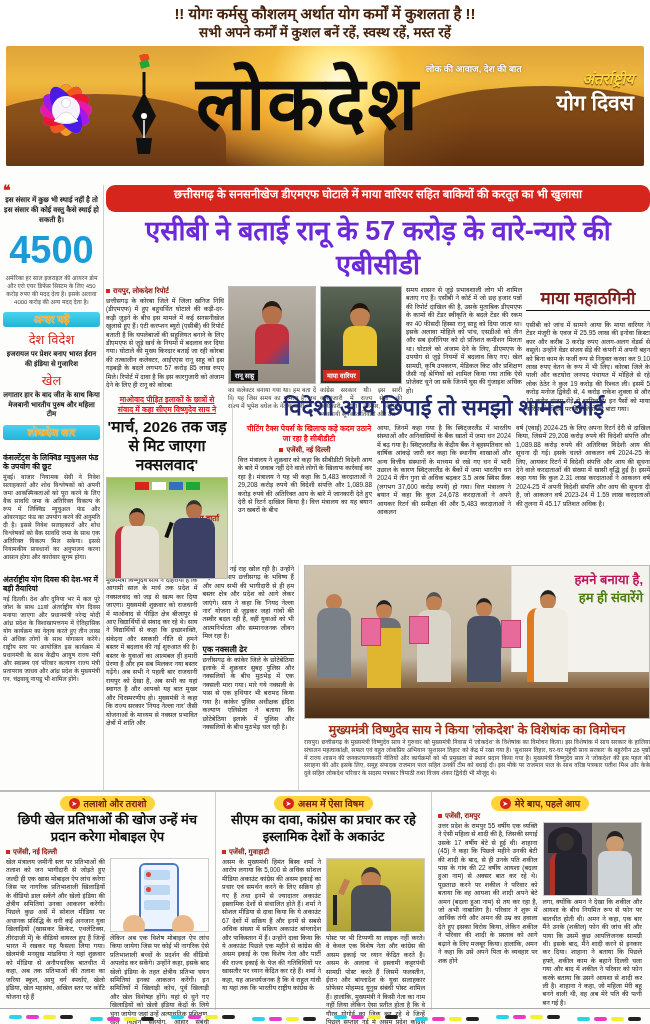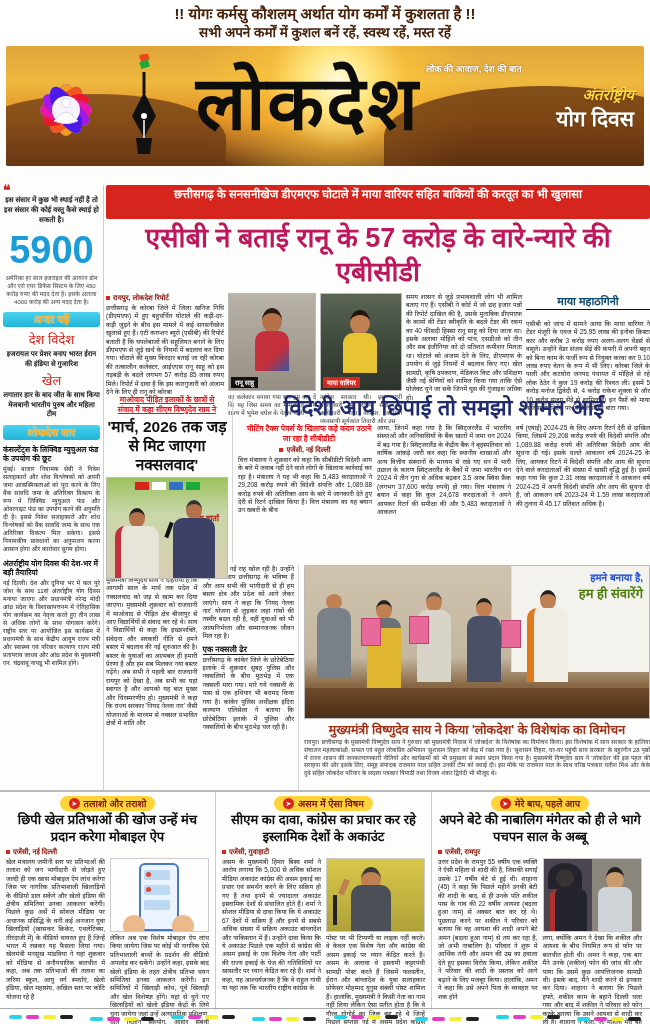--- a/index.html
+++ b/index.html
@@ -15,62 +15,62 @@
       radial-gradient(circle at 52% 30%, #fffbe0 0%, #ffe680 9%, rgba(255,200,60,.55) 20%, rgba(240,150,30,0) 42%),
       linear-gradient(180deg,#e0a43a 0%,#efb93f 30%,#e08a22 62%,#8a4d1b 88%,#5f3412 100%);
     overflow:hidden;}
   .mountain{position:absolute;background:#6b3a16;opacity:.75;border-radius:50% 50% 0 0;}
   .m1{left:-40px;top:48px;width:260px;height:90px;}
   .m2{right:-60px;top:40px;width:320px;height:100px;background:#5d2f10;}
   .masthead-title{position:absolute;left:190px;top:8px;font-family:"Liberation Serif",serif;
       font-size:74px;font-weight:900;color:#0d0d0d;letter-spacing:2px;line-height:100px;}
   .masthead-tagline{position:absolute;left:420px;top:16px;font-size:9px;color:#fff;font-weight:bold;
       text-shadow:0 0 2px #7a4a10;}
-  .event{position:absolute;right:10px;top:38px;text-align:right;}
+  .event{position:absolute;right:10px;top:22px;text-align:right;}
   .event .e1{font-size:15px;font-weight:bold;font-style:italic;color:#ffd83a;text-shadow:0 1px 1px #5a3008;}
   .event .e2{font-size:21px;font-weight:900;color:#ffffff;text-shadow:0 1px 2px #5a3008;}
   .logo{position:absolute;left:6px;top:10px;}
   .pen{position:absolute;left:118px;top:8px;}
   
   .infobar{position:absolute;top:166px;left:0;width:650px;height:17px;background:#f6eec6;
      display:flex;align-items:center;justify-content:space-between;padding:0 6px;box-sizing:border-box;
      font-size:8.5px;font-weight:bold;}
   .infobar .web{color:#1436c9;}
   .infobar .mid{color:#111;}
   .infobar .pub{color:#1436c9;}
   
   .lead{position:absolute;top:185px;left:106px;width:544px;height:210px;}
   .lead-kicker{background:#d6251c;color:#fff;font-weight:bold;font-size:11.5px;text-align:center;
-     height:34px;line-height:19px;border-radius:2px;}
-  .lead-head{color:#be185d;font-weight:900;font-size:27px;text-align:center;line-height:34px;margin-top:2px;}
+     height:27px;line-height:19px;border-radius:9px;}
+  .lead-head{color:#6d28d9;font-weight:900;font-size:27px;text-align:center;line-height:34px;margin-top:2px;}
   .lead-row{display:flex;margin-top:4px;gap:4px;}
   .byline{display:flex;align-items:center;gap:3px;font-size:7px;font-weight:bold;color:#8a1208;margin-bottom:2px;}
   .byline .sq{width:4px;height:4px;background:#d6251c;display:inline-block;}
   .body-t{font-size:6.4px;line-height:8.4px;text-align:justify;color:#1c1c1c;}
   .cap-t{font-size:6.2px;line-height:8px;text-align:justify;color:#333;margin-top:2px;}
   .photo-frame{position:relative;border:1px solid #bbb;overflow:hidden;}
   .plabel{position:absolute;bottom:2px;left:2px;font-size:6.5px;font-weight:bold;color:#fff;padding:1px 4px;}
-  .maya-head{font-size:11px;font-weight:900;text-align:center;color:#0c4a6e;border-bottom:1px solid #111;
+  .maya-head{font-size:17px;font-weight:900;text-align:center;color:#7f1d1d;border-bottom:1px solid #111;
      padding-bottom:1px;margin-bottom:10px;}
   
   .fig{position:absolute;}
   .fig .head{width:16px;height:16px;border-radius:50%;background:#c08052;margin:0 auto;}
   .fig .torso{width:34px;height:40px;border-radius:10px 10px 0 0;margin-top:-2px;}
   
   .sidebar{position:absolute;top:185px;left:0;width:104px;height:605px;border-right:1px solid #cfcfcf;
      padding:0 3px;box-sizing:border-box;}
   .sb-quote-mark{color:#d6251c;font-size:14px;font-weight:900;line-height:10px;}
   .sb-quote{font-size:7.2px;font-weight:bold;text-align:center;color:#222;line-height:10px;}
   .sb-num{font-size:38px;font-weight:900;color:#1b9cd8;text-align:center;line-height:42px;margin-top:4px;}
   .sb-numtext{font-size:6px;line-height:8px;text-align:center;color:#444;margin-top:3px;}
   .sb-banner{background:linear-gradient(180deg,#49d2ef,#21b4d8);color:#f4a71d;font-weight:900;font-size:10.5px;
      text-align:center;border-radius:3px;height:15px;line-height:15px;margin:6px 0 3px;text-shadow:0 0 1px #fff;}
   .sb-sec{color:#d6251c;font-weight:400;font-size:13px;text-align:center;margin:3px 0 1px;}
   .sb-t{font-size:7px;line-height:9.5px;text-align:center;color:#222;font-weight:bold;}
-  .sb-story-h{font-size:7.6px;font-weight:900;color:#111;line-height:9.5px;margin:5px 0 1px;}
+  .sb-story-h{font-size:7.6px;font-weight:900;color:#111;line-height:9.5px;margin:13px 0 1px;}
   .sb-story-t{font-size:6.1px;line-height:8.1px;text-align:justify;color:#222;}
   
   .middle{position:absolute;top:395px;left:106px;width:544px;height:395px;}
   .mid-rowA{display:flex;height:168px;}
   .naxal-left{width:126px;flex:none;padding-right:4px;box-sizing:border-box;}
   .naxal-kicker{color:#e8131b;font-size:7.6px;font-weight:bold;text-align:center;line-height:10px;
      text-decoration:underline;}
   .naxal-head{font-size:15.5px;font-weight:900;color:#111;text-align:center;line-height:19px;margin-top:2px;}
   .foreign{flex:1;border-left:1px solid #d5d5d5;padding-left:5px;box-sizing:border-box;}
   .foreign-head{font-size:22px;font-weight:900;color:#202a6d;text-align:center;line-height:26px;}
@@ -152,21 +152,21 @@
     <div class="event">
       <div class="e1">अंतर्राष्ट्रीय</div>
       <div class="e2">योग दिवस</div>
     </div>
   </div>
 
 
   <div class="sidebar">
     <div class="sb-quote-mark">❝</div>
     <div class="sb-quote">इस संसार में कुछ भी स्थाई नहीं है तो इस संसार की कोई वस्तु कैसे स्थाई हो सकती है।</div>
-    <div class="sb-num">5900</div>
+    <div class="sb-num">4500</div>
     <div class="sb-numtext">अमेरिका हर साल इजराइल की आयरन डोम और एरो एयर डिफेंस सिस्टम के लिए 450 करोड़ रुपए की मदद देता है। इसके अलावा 4000 करोड़ की अन्य मदद देता है।</div>
     <div class="sb-banner">अन्दर पढ़ें</div>
     <div class="sb-sec">देश विदेश</div>
     <div class="sb-t">इजरायल पर प्रेशर बनाए भारत ईरान की इंडिया से गुजारिश</div>
     <div class="sb-sec">खेल</div>
     <div class="sb-t">लगातार हार के बाद जीत के साथ किया मेजबानी भारतीय पुरुष और महिला टीम</div>
     <div class="sb-banner">लोकदेश सार</div>
     <div class="sb-story-h">कंसल्टेंट्स के लिक्विड म्युचुअल फंड के उपयोग की छूट</div>
     <div class="sb-story-t">मुंबई। बाजार नियामक सेबी ने निवेश सलाहकारों और शोध विश्लेषकों को अपनी जमा आकस्मिकताओं को पूरा करने के लिए बैंक सावधि जमा के अतिरिक्त विकल्प के रूप में लिक्विड म्युचुअल फंड और ओवरनाइट फंड का उपयोग करने की अनुमति दी है। इससे निवेश सलाहकारों और शोध विश्लेषकों को बैंक सावधि जमा के साथ एक अतिरिक्त विकल्प मिल सकेगा। इससे नियामकीय प्रावधानों का अनुपालन करना आसान होगा और कारोबार सुगम होगा।</div>
     <div class="sb-story-h">अंतर्राष्ट्रीय योग दिवस की देश-भर में बड़ी तैयारियां</div>
@@ -266,21 +266,21 @@
         </div>
         <div style="flex:1;">
           <div class="body-t">विकास की नई राह खोल रही है। उन्होंने कहा कि आप छत्तीसगढ़ के भविष्य हैं और आप सभी की भागीदारी से ही हम बस्तर क्षेत्र और प्रदेश को आगे लेकर जाएंगे। साय ने कहा कि 'नियद नेल्ला नार' योजना से जुड़कर जहां गांवों की तस्वीर बदल रही है, वहीं युवाओं को भी आत्मनिर्भरता और सम्मानजनक जीवन मिल रहा है।</div>
           <div class="sub-ul">एक नक्सली ढेर</div>
           <div class="body-t">छत्तीसगढ़ के कांकेर जिले के छोटेबेठिया इलाके में शुक्रवार सुबह पुलिस और नक्सलियों के बीच मुठभेड़ में एक नक्सली मारा गया। मारे गये नक्सली के पास से एक हथियार भी बरामद किया गया है। कांकेर पुलिस अधीक्षक इंदिरा कल्याण एलिसेला ने बताया कि छोटेबेठिया इलाके में पुलिस और नक्सलियों के बीच मुठभेड़ चल रही है।</div>
         </div>
       </div>
       <div class="release">
         <div class="photo-frame" style="height:152px;background:linear-gradient(180deg,#cfc3ae 0%,#c3b7a2 60%,#8a6a46 78%,#5a3a22 100%);">
           <div style="position:absolute;right:0;top:0;width:40%;height:70%;background:#f4f2ec;border-left:1px solid #ddd;padding:4px 6px;box-sizing:border-box;text-align:right;">
-            <div style="font-size:10px;font-weight:900;color:#1d4ed8;">हमने बनाया है,</div>
+            <div style="font-size:13px;font-weight:900;color:#be185d;">हमने बनाया है,</div>
             <div style="font-size:13px;font-weight:900;color:#4d7c0f;">हम ही संवारेंगे</div>
           </div>
           <div class="fig" style="left:12px;top:28px;">
               <div class="head"></div>
               <div class="torso" style="background:#7a8088;height:70px;"></div>
             </div>
           <div class="fig" style="left:62px;top:34px;">
               <div class="head" style="border-top:4px solid #222;"></div>
               <div class="torso" style="background:#e0b52f;height:64px;border-top:10px solid #6b7078;"></div>
             </div>
@@ -359,21 +359,20 @@
           <div class="body-t">पोस्ट पर भी टिप्पणी या लाइक नहीं करते। वे केवल एक विशेष नेता और कांग्रेस की असम इकाई पर ध्यान केंद्रित करते हैं। असम के अलावा वे इस्लामी कट्टरपंथी सामग्री पोस्ट करते हैं जिसमें फलस्तीन, ईरान और बांग्लादेश के युवा सलाहकार प्रोफेसर मोहम्मद यूनुस संबंधी पोस्ट शामिल हैं। हालांकि, मुख्यमंत्री ने किसी नेता का नाम नहीं लिया लेकिन ऐसा प्रतीत होता है कि वे गौरव गोगोई का जिक्र कर रहे थे जिन्हें पिछले सप्ताह नई में असम प्रदेश कांग्रेस कमेटी का अध्यक्ष नियुक्त किया गया था।</div>
         </div>
       </div>
     </div>
 
     <div class="bstory">
       <div class="bkicker">
         <span class="circ">➤</span>
         <span class="ktext">मेरे बाप, पहले आप</span>
       </div>
-      <div class="bhead">अपने बेटे की नाबालिग मंगेतर को ही ले भागे पचपन साल के अब्बू</div>
       <div class="byline">
         <span class="sq"></span>
         <span>एजेंसी, रामपुर</span>
       </div>
       <div class="bcols">
         <div style="flex:1;" class="body-t">उत्तर प्रदेश के रामपुर 55 वर्षीय एक व्यक्ति ने ऐसी महिला से शादी की है, जिसकी सगाई उसके 17 वर्षीय बेटे से हुई थी। शाहाना (45) ने कहा कि पिछले महीने उनकी बेटी की शादी के बाद, से ही उनके पति शकील पास के गांव की 22 वर्षीय आयशा (बदला हुआ नाम) से अक्सर बात कर रहे थे। पूछताछ करने पर शकील ने परिवार को बताया कि वह आयशा की शादी अपने बेटे अमन (बदला हुआ नाम) से तय कर रहा है, जो अभी नाबालिग है। परिवार ने शुरू में आर्थिक तंगी और अमन की उम्र का हवाला देते हुए इसका विरोध किया, लेकिन शकील ने परिवार की शादी के प्रस्ताव को आगे बढ़ाने के लिए मजबूर किया। हालांकि, अमन ने कहा कि उसे अपने पिता के व्यवहार पर शक होने</div>
         <div style="flex:1;">
           <div class="bimg" style="height:72px;background:#777;display:flex;">
             <span style="flex:1;position:relative;background:#4a4550;display:block;">
               <span style="position:absolute;left:12px;top:10px;width:18px;height:18px;border-radius:50%;background:#d8a878;"></span>

